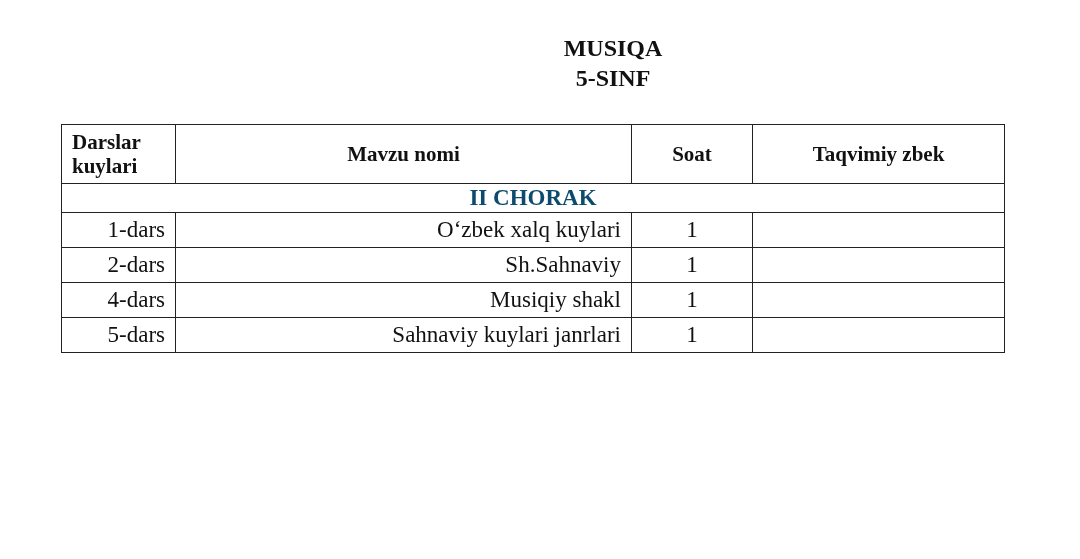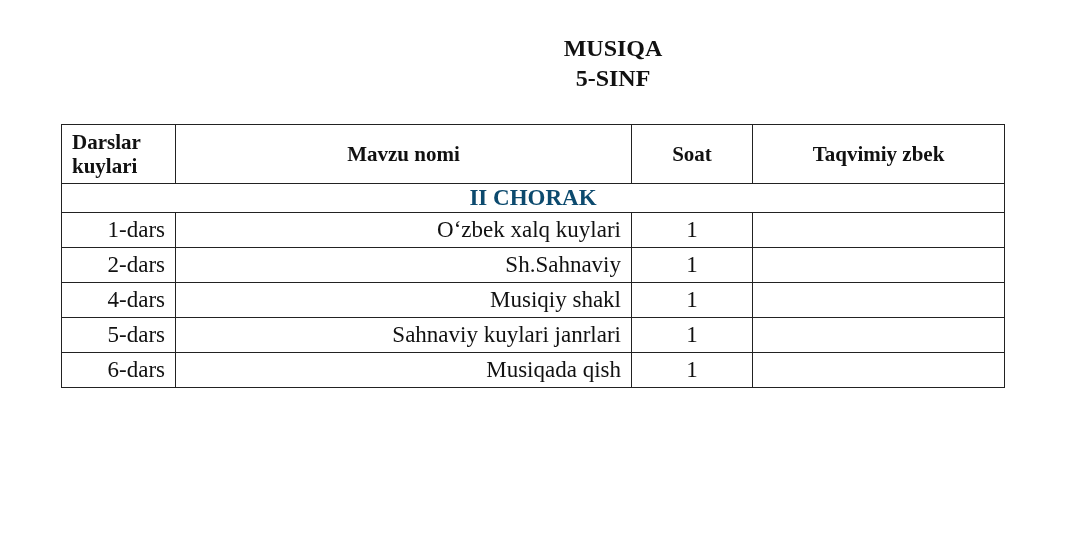--- a/index.html
+++ b/index.html
@@ -63,20 +63,14 @@
     <td>Musiqiy shakl</td>
     <td class="center">1</td>
     <td></td>
   </tr>
   <tr>
     <td>5-dars</td>
     <td>Sahnaviy kuylari janrlari</td>
     <td class="center">1</td>
     <td></td>
   </tr>
-  <tr>
-    <td>6-dars</td>
-    <td>Musiqada qish</td>
-    <td class="center">1</td>
-    <td></td>
-  </tr>
 </tbody>
   </table>
 
 </body></html>

